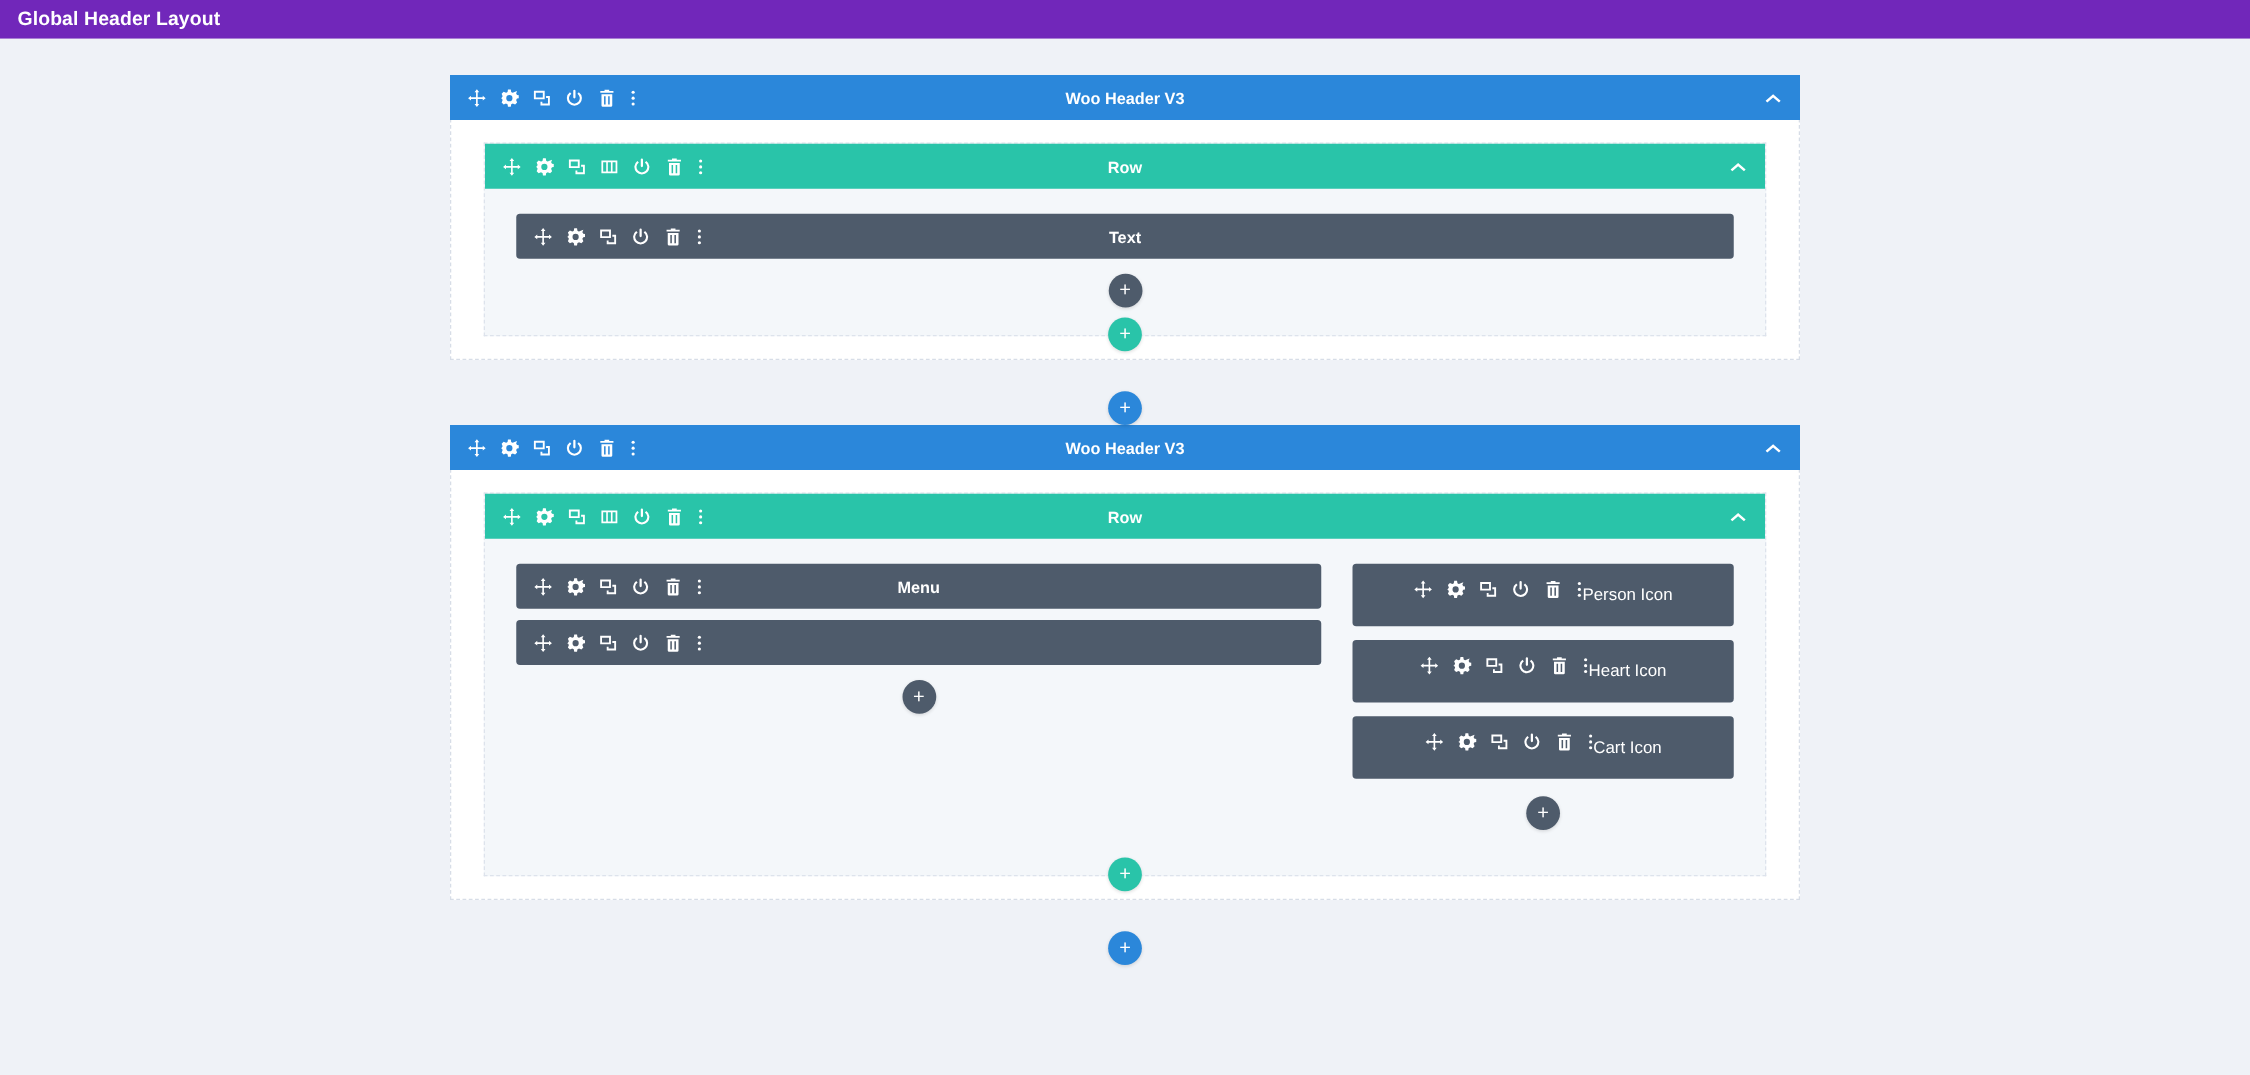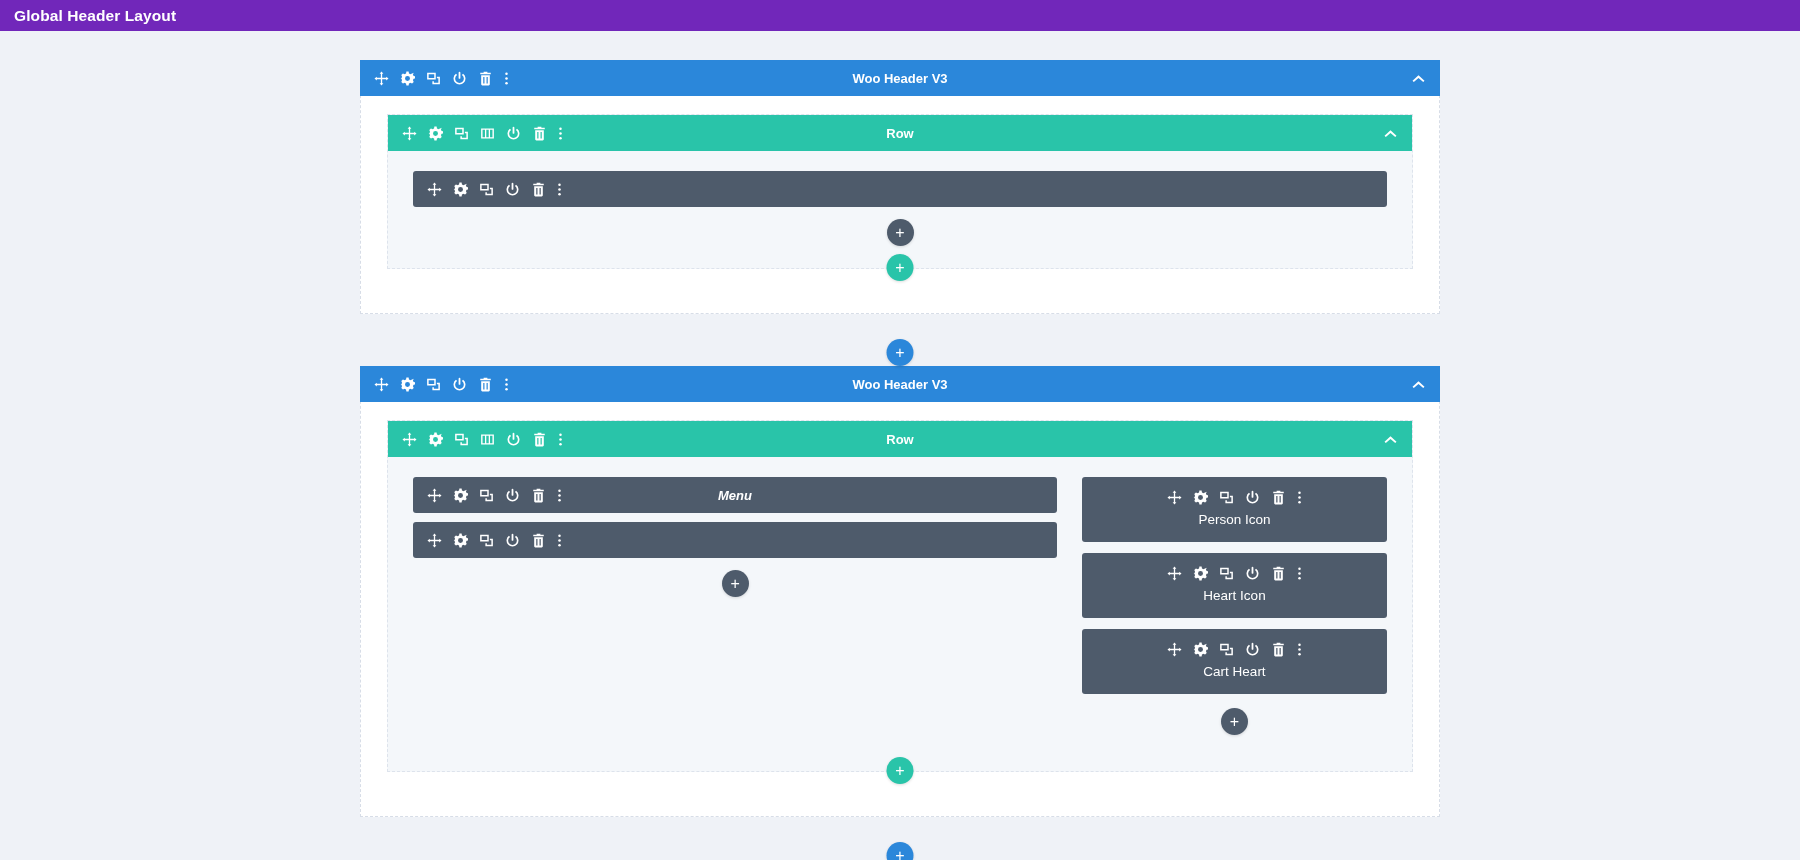--- a/index.html
+++ b/index.html
@@ -96,42 +96,42 @@
     justify-content: center;
     width: 15px;
     height: 15px;
     color: #ffffff;
   }
   .ic svg { display: block; width: 100%; height: 100%; fill: currentColor; }
   .ic-dots { width: 5px; }
 
   
   .section-body {
-    padding: 18px 26px 44px 26px;
+    padding: 18px 26px 18px 26px;
   }
 
   
   .row-wrap {
     border: 1px dashed #dde3ec;
     background: #f4f7fa;
   }
   .row-body {
     padding: 20px 25px 0 25px;
     position: relative;
   }
   .row-columns {
     display: flex;
     gap: 25px;
     align-items: flex-start;
   }
   .col {
     position: relative;
     min-height: 1px;
   }
-  .col-wide { flex: 1 1 auto; font-style: italic; }
+  .col-wide { flex: 1 1 auto; }
   .col-narrow { width: 305px; flex: 0 0 305px; }
   .col-full { width: 100%; }
 
   
   .module {
     background: #4e5b6b;
     border-radius: 3px;
     position: relative;
     display: flex;
     align-items: center;
@@ -151,21 +151,21 @@
   .module-tools {
     display: flex;
     align-items: center;
     gap: 11px;
     position: relative;
     z-index: 2;
   }
 
   
   .module-stacked {
-    flex-direction: column;
+    flex-direction: row;
     justify-content: center;
     height: auto;
     padding: 13px 10px 15px 10px;
     margin-bottom: 11px;
   }
   .module-stacked .module-tools {
     justify-content: center;
     gap: 11px;
     margin-bottom: 7px;
   }
@@ -351,20 +351,21 @@
                       </svg>
                     </span>
                   <span class="ic ic-dots">
                       <svg viewBox="0 0 5 16">
                         <circle cx="2.5" cy="3" r="1.35"></circle>
                         <circle cx="2.5" cy="8" r="1.35"></circle>
                         <circle cx="2.5" cy="13" r="1.35"></circle>
                       </svg>
                     </span>
                 </div>
+                <span class="module-title">Text</span>
               </div>
 
               <div class="addrow add-module-wrap">
                 <div class="add add-module">+</div>
               </div>
 
             </div>
           </div>
 
           <div class="add add-rowbtn float-add add-row-float">+</div>
@@ -670,21 +671,21 @@
                       </svg>
                     </span>
                   <span class="ic ic-dots">
                       <svg viewBox="0 0 5 16">
                         <circle cx="2.5" cy="3" r="1.35"></circle>
                         <circle cx="2.5" cy="8" r="1.35"></circle>
                         <circle cx="2.5" cy="13" r="1.35"></circle>
                       </svg>
                     </span>
                 </div>
-                <span class="module-title">Cart Heart</span>
+                <span class="module-title">Cart Icon</span>
               </div>
 
               <div class="col-add-wrap">
                 <div class="add add-module">+</div>
               </div>
 
             </div>
 
           </div>
 

